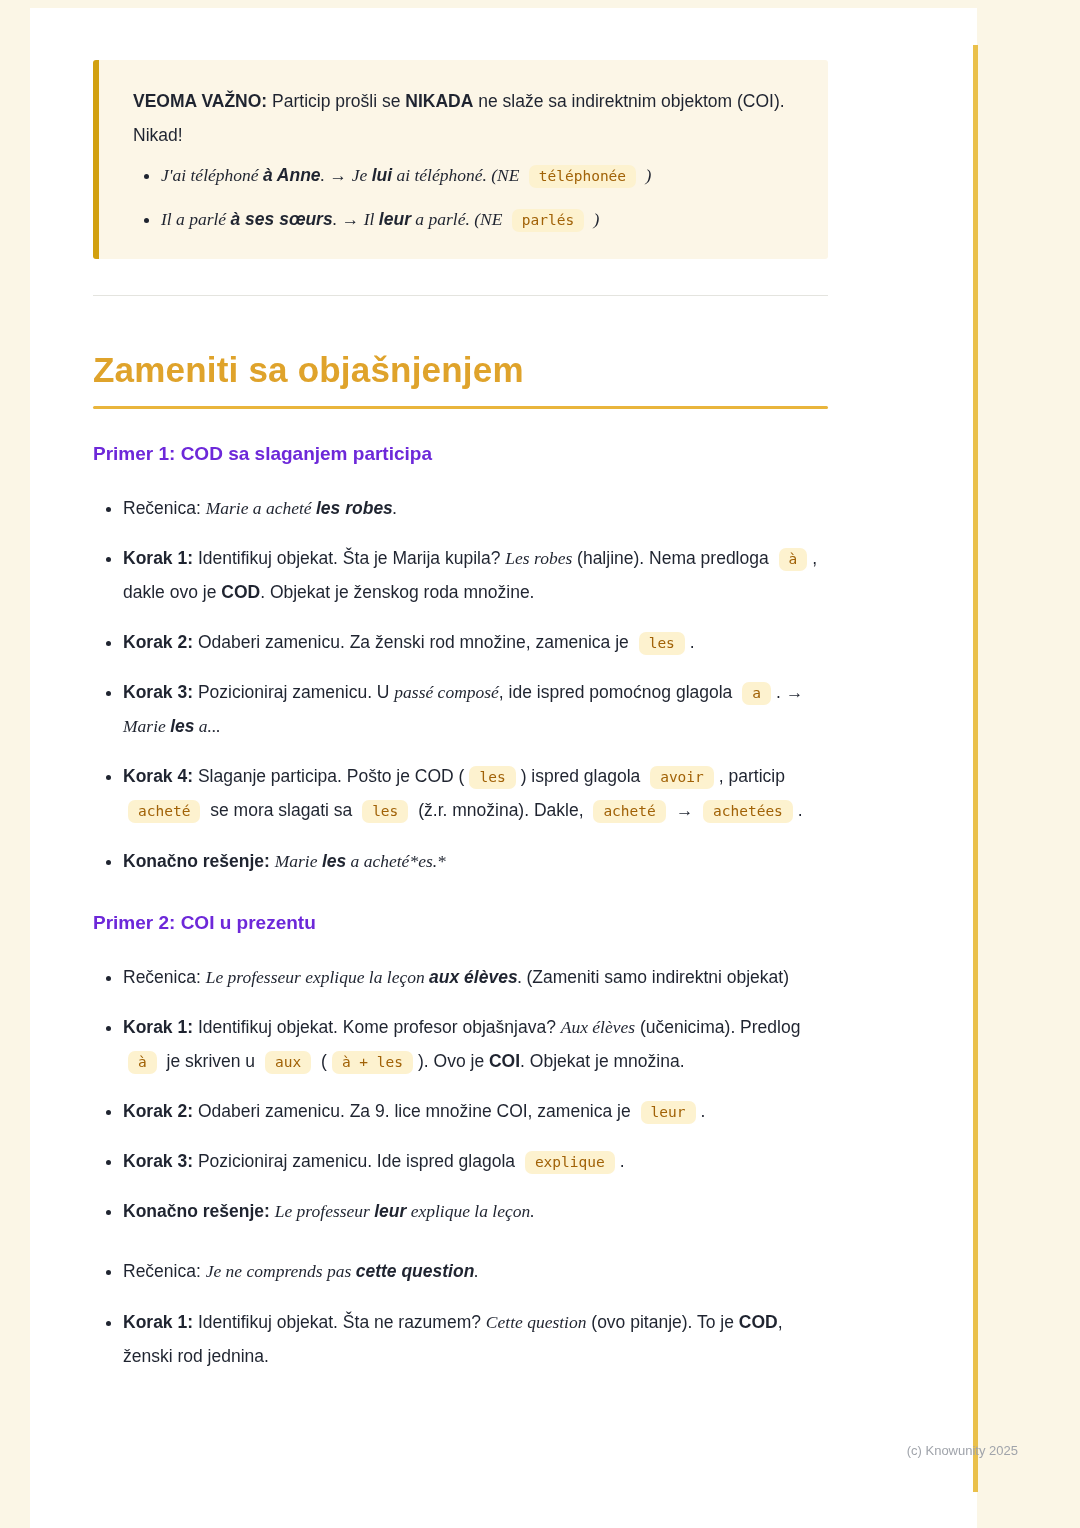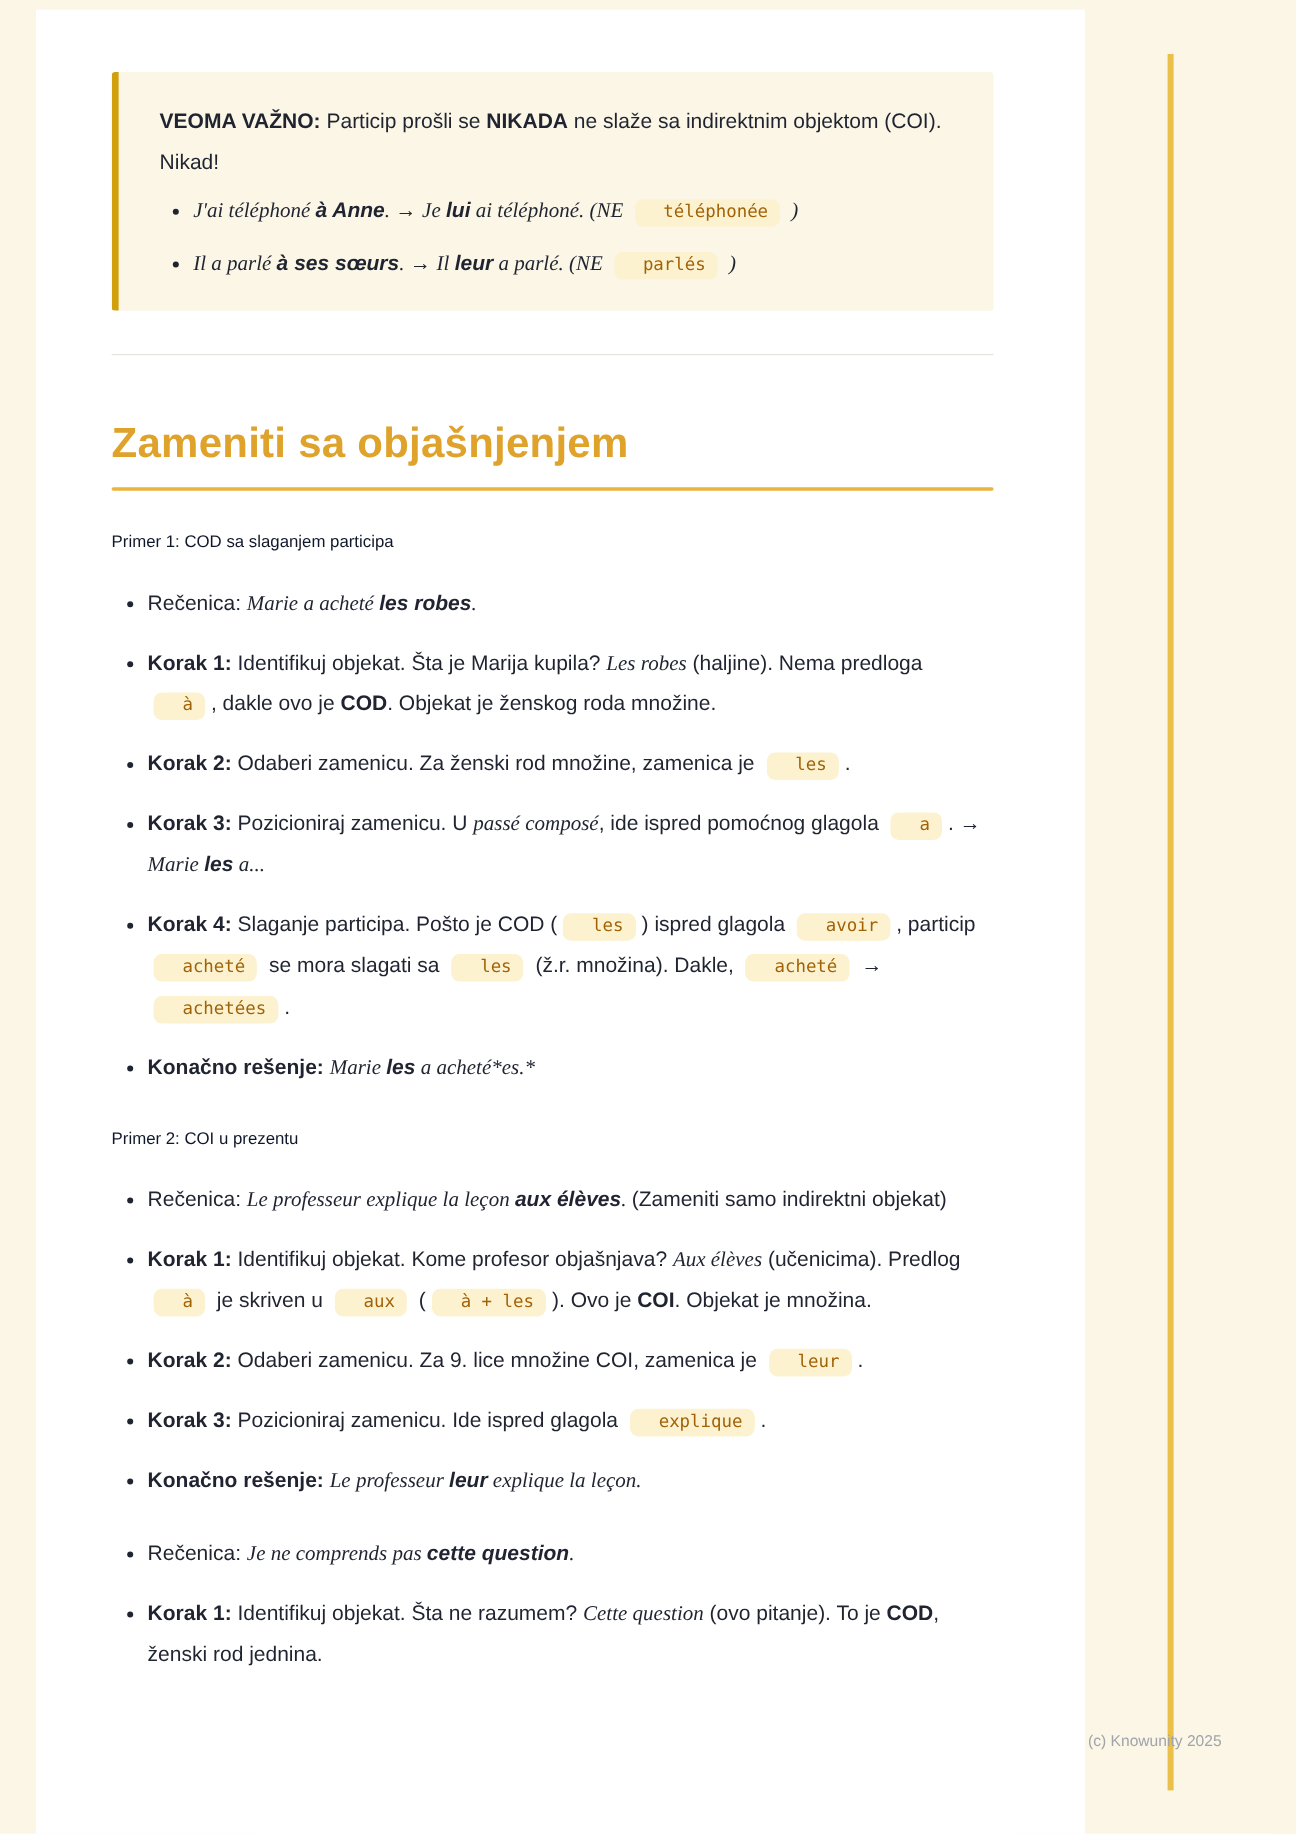--- a/index.html
+++ b/index.html
@@ -7,21 +7,21 @@
   body {
     width:1080px; height:1528px;
     background: var(--frame-bg, #fbf6e6);
     font-family: "Liberation Sans", sans-serif;
     color: var(--text, #1f2430);
     position: relative;
     overflow: hidden;
   }
   .page {
     position:absolute; left:30px; top:8px; bottom:0;
-    width:874px;
+    width:947px;
     background:#ffffff;
   }
   .content {
     position:absolute; left:63px; top:52px;
     width:735px;
   }
   
   .callout {
     background: var(--callout-bg, #fcf6e7);
     border-left:6px solid var(--callout-border, #d2a00f);
@@ -50,44 +50,44 @@
   }
   .heading-rule {
     height:3px;
     background: var(--rule, #e9b53c);
     margin-top:16px;
     border-radius:2px;
   }
   
   .section-title {
     margin:34px 0 0 0;
-    font-size:14px;
-    font-weight:normal;
-    color:#0f172a;
+    font-size:19px;
+    font-weight:bold;
+    color:#6d28d9;
   }
   .section-list {
     margin:26px 0 0 0;
     padding-left:30px;
     font-size:17.5px;
     line-height:1.95;
   }
   .section-list li { margin-bottom:16px; }
   
   .t { }
   .b { font-weight:bold; }
   .i { font-style:italic;font-family:Liberation Serif, serif; }
   .bi { font-weight:bold; font-style:italic; }
   .chip {
     font-family:"DejaVu Sans Mono", monospace;
     font-size:14.5px;
     font-style:normal;
     font-weight:normal;
     background: var(--chip-bg, #fdf2cf);
     color: var(--chip-text, #a16207);
-    padding:3px 10px 4px 24px;
+    padding:3px 10px 4px 10px;
     border-radius:7px;
     margin:0 5px;
     white-space:nowrap;
   }
   
   .accent-line {
     position:absolute; left:973px; top:45px;
     width:5px; height:1447px;
     background: var(--edge, #eac04a);
     z-index:2;

